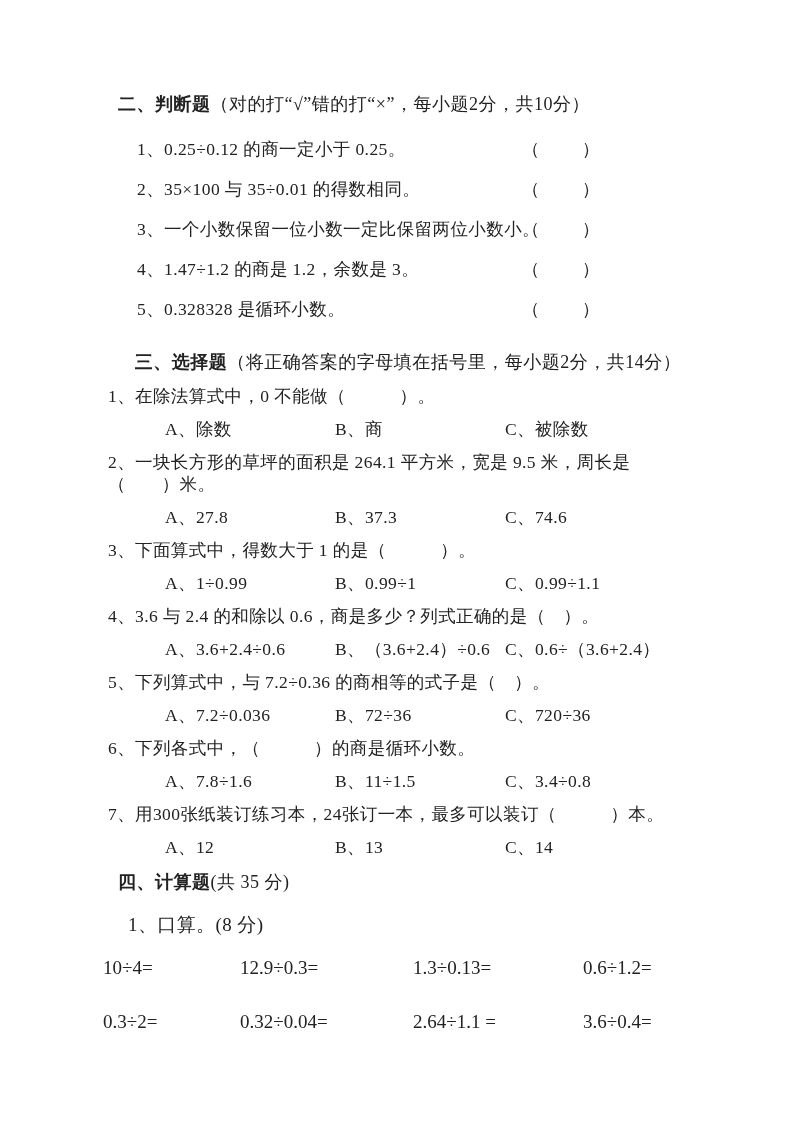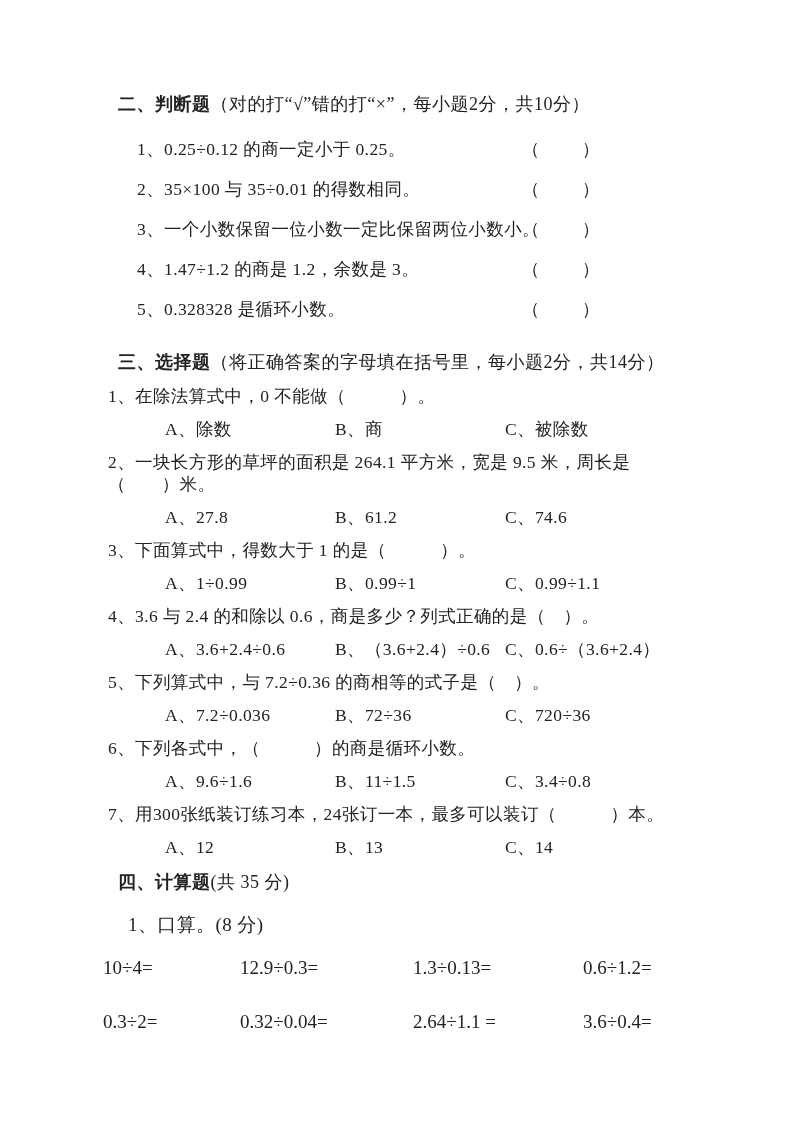--- a/index.html
+++ b/index.html
@@ -42,21 +42,21 @@
   .judge-brackets {
     position: absolute;
     left: 422px;
     top: 0;
     width: 78px;
     display: inline-flex;
     justify-content: space-between;
   }
 
   
-  .choice-head { margin-top: 30px; }
+  .choice-head { margin-top: 30px; text-align: center; }
   .q-block { margin-top: 0; }
   .q-text {
     font-size: 17.5px;
     line-height: 22px;
     padding-left: 8px;
     margin-top: 11px;
     letter-spacing: 0.4px;
   }
   .q-opts {
     display: grid;
@@ -147,21 +147,21 @@
           <span>A、除数</span>
           <span>B、商</span>
           <span>C、被除数</span>
         </div>
       </div>
 
       <div class="q-block">
         <div class="q-text">2、一块长方形的草坪的面积是 264.1 平方米，宽是 9.5 米，周长是（　　）米。</div>
         <div class="q-opts">
           <span>A、27.8</span>
-          <span>B、61.2</span>
+          <span>B、37.3</span>
           <span>C、74.6</span>
         </div>
       </div>
 
       <div class="q-block">
         <div class="q-text">3、下面算式中，得数大于 1 的是（　　　）。</div>
         <div class="q-opts">
           <span>A、1÷0.99</span>
           <span>B、0.99÷1</span>
           <span>C、0.99÷1.1</span>
@@ -182,21 +182,21 @@
         <div class="q-opts">
           <span>A、7.2÷0.036</span>
           <span>B、72÷36</span>
           <span>C、720÷36</span>
         </div>
       </div>
 
       <div class="q-block">
         <div class="q-text">6、下列各式中，（　　　）的商是循环小数。</div>
         <div class="q-opts">
-          <span>A、9.6÷1.6</span>
+          <span>A、7.8÷1.6</span>
           <span>B、11÷1.5</span>
           <span>C、3.4÷0.8</span>
         </div>
       </div>
 
       <div class="q-block">
         <div class="q-text">7、用300张纸装订练习本，24张订一本，最多可以装订（　　　）本。</div>
         <div class="q-opts">
           <span>A、12</span>
           <span>B、13</span>

